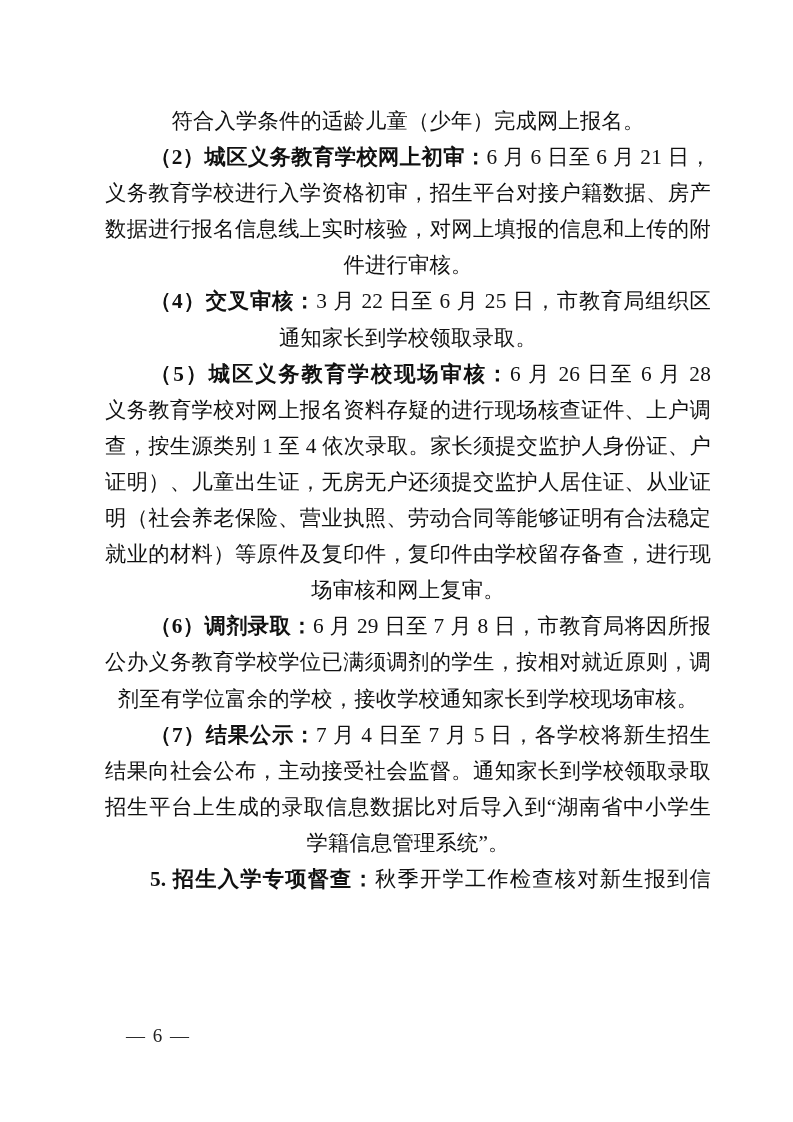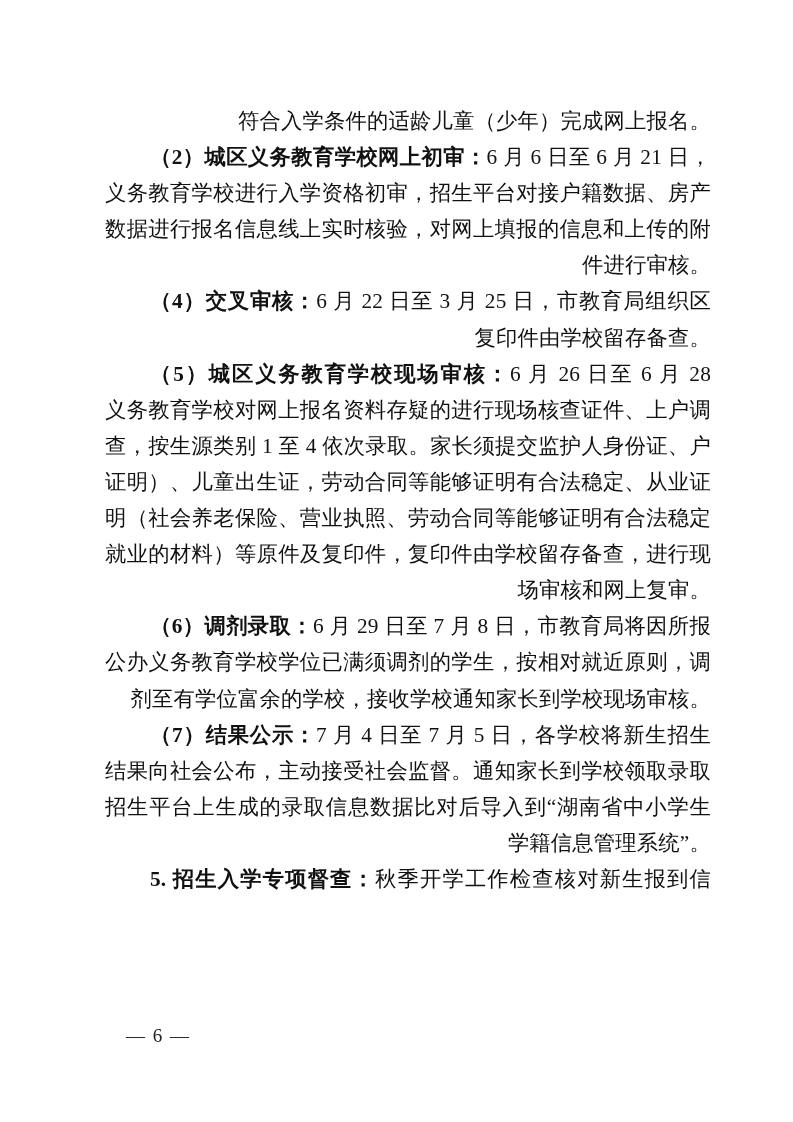--- a/index.html
+++ b/index.html
@@ -16,21 +16,21 @@
   .doc {
     position: absolute;
     left: 105px;
     top: 103px;
     width: 606px;
   }
   .line {
     font-size: 21.3px;
     line-height: 36.1px;
     height: 36.1px;
-    text-align: right;
+    text-align: center;
     white-space: nowrap;
     letter-spacing: 0.2px;
   }
   .line.just {
     white-space: normal;
     text-align: justify;
     text-align-last: justify;
     overflow: hidden;
   }
   .line.ind { padding-left: 45px; }
@@ -48,26 +48,26 @@
 </head>
 <body>
 
 <div class="page">
   <div class="doc">
       <div class="line"><span class="seg">符合入学条件的适龄儿童（少年）完成网上报名。</span></div>
       <div class="line just ind"><span class="seg bold">（2）城区义务教育学校网上初审：</span><span class="seg">6 月 6 日至 6 月 21 日，</span></div>
       <div class="line just"><span class="seg">义务教育学校进行入学资格初审，招生平台对接户籍数据、房产</span></div>
       <div class="line just"><span class="seg">数据进行报名信息线上实时核验，对网上填报的信息和上传的附</span></div>
       <div class="line"><span class="seg">件进行审核。</span></div>
-      <div class="line just ind"><span class="seg bold">（4）交叉审核：</span><span class="seg">6 月 22 日至 3 月 25 日，市教育局组织区</span></div>
-      <div class="line"><span class="seg">复印件由学校留存备查。</span></div>
+      <div class="line just ind"><span class="seg bold">（4）交叉审核：</span><span class="seg">3 月 22 日至 6 月 25 日，市教育局组织区</span></div>
+      <div class="line"><span class="seg">通知家长到学校领取录取。</span></div>
       <div class="line just ind"><span class="seg bold">（5）城区义务教育学校现场审核：</span><span class="seg">6 月 26 日至 6 月 28 日，</span></div>
       <div class="line just"><span class="seg">义务教育学校对网上报名资料存疑的进行现场核查证件、上户调</span></div>
       <div class="line just"><span class="seg">查，按生源类别 1 至 4 依次录取。家长须提交监护人身份证、户</span></div>
-      <div class="line just"><span class="seg">证明）、儿童出生证，劳动合同等能够证明有合法稳定、从业证</span></div>
+      <div class="line just"><span class="seg">证明）、儿童出生证，无房无户还须提交监护人居住证、从业证</span></div>
       <div class="line just"><span class="seg">明（社会养老保险、营业执照、劳动合同等能够证明有合法稳定</span></div>
       <div class="line just"><span class="seg">就业的材料）等原件及复印件，复印件由学校留存备查，进行现</span></div>
       <div class="line"><span class="seg">场审核和网上复审。</span></div>
       <div class="line just ind"><span class="seg bold">（6）调剂录取：</span><span class="seg">6 月 29 日至 7 月 8 日，市教育局将因所报</span></div>
       <div class="line just"><span class="seg">公办义务教育学校学位已满须调剂的学生，按相对就近原则，调</span></div>
       <div class="line"><span class="seg">剂至有学位富余的学校，接收学校通知家长到学校现场审核。</span></div>
       <div class="line just ind"><span class="seg bold">（7）结果公示：</span><span class="seg">7 月 4 日至 7 月 5 日，各学校将新生招生</span></div>
       <div class="line just"><span class="seg">结果向社会公布，主动接受社会监督。通知家长到学校领取录取</span></div>
       <div class="line just"><span class="seg">招生平台上生成的录取信息数据比对后导入到“湖南省中小学生</span></div>
       <div class="line"><span class="seg">学籍信息管理系统”。</span></div>

